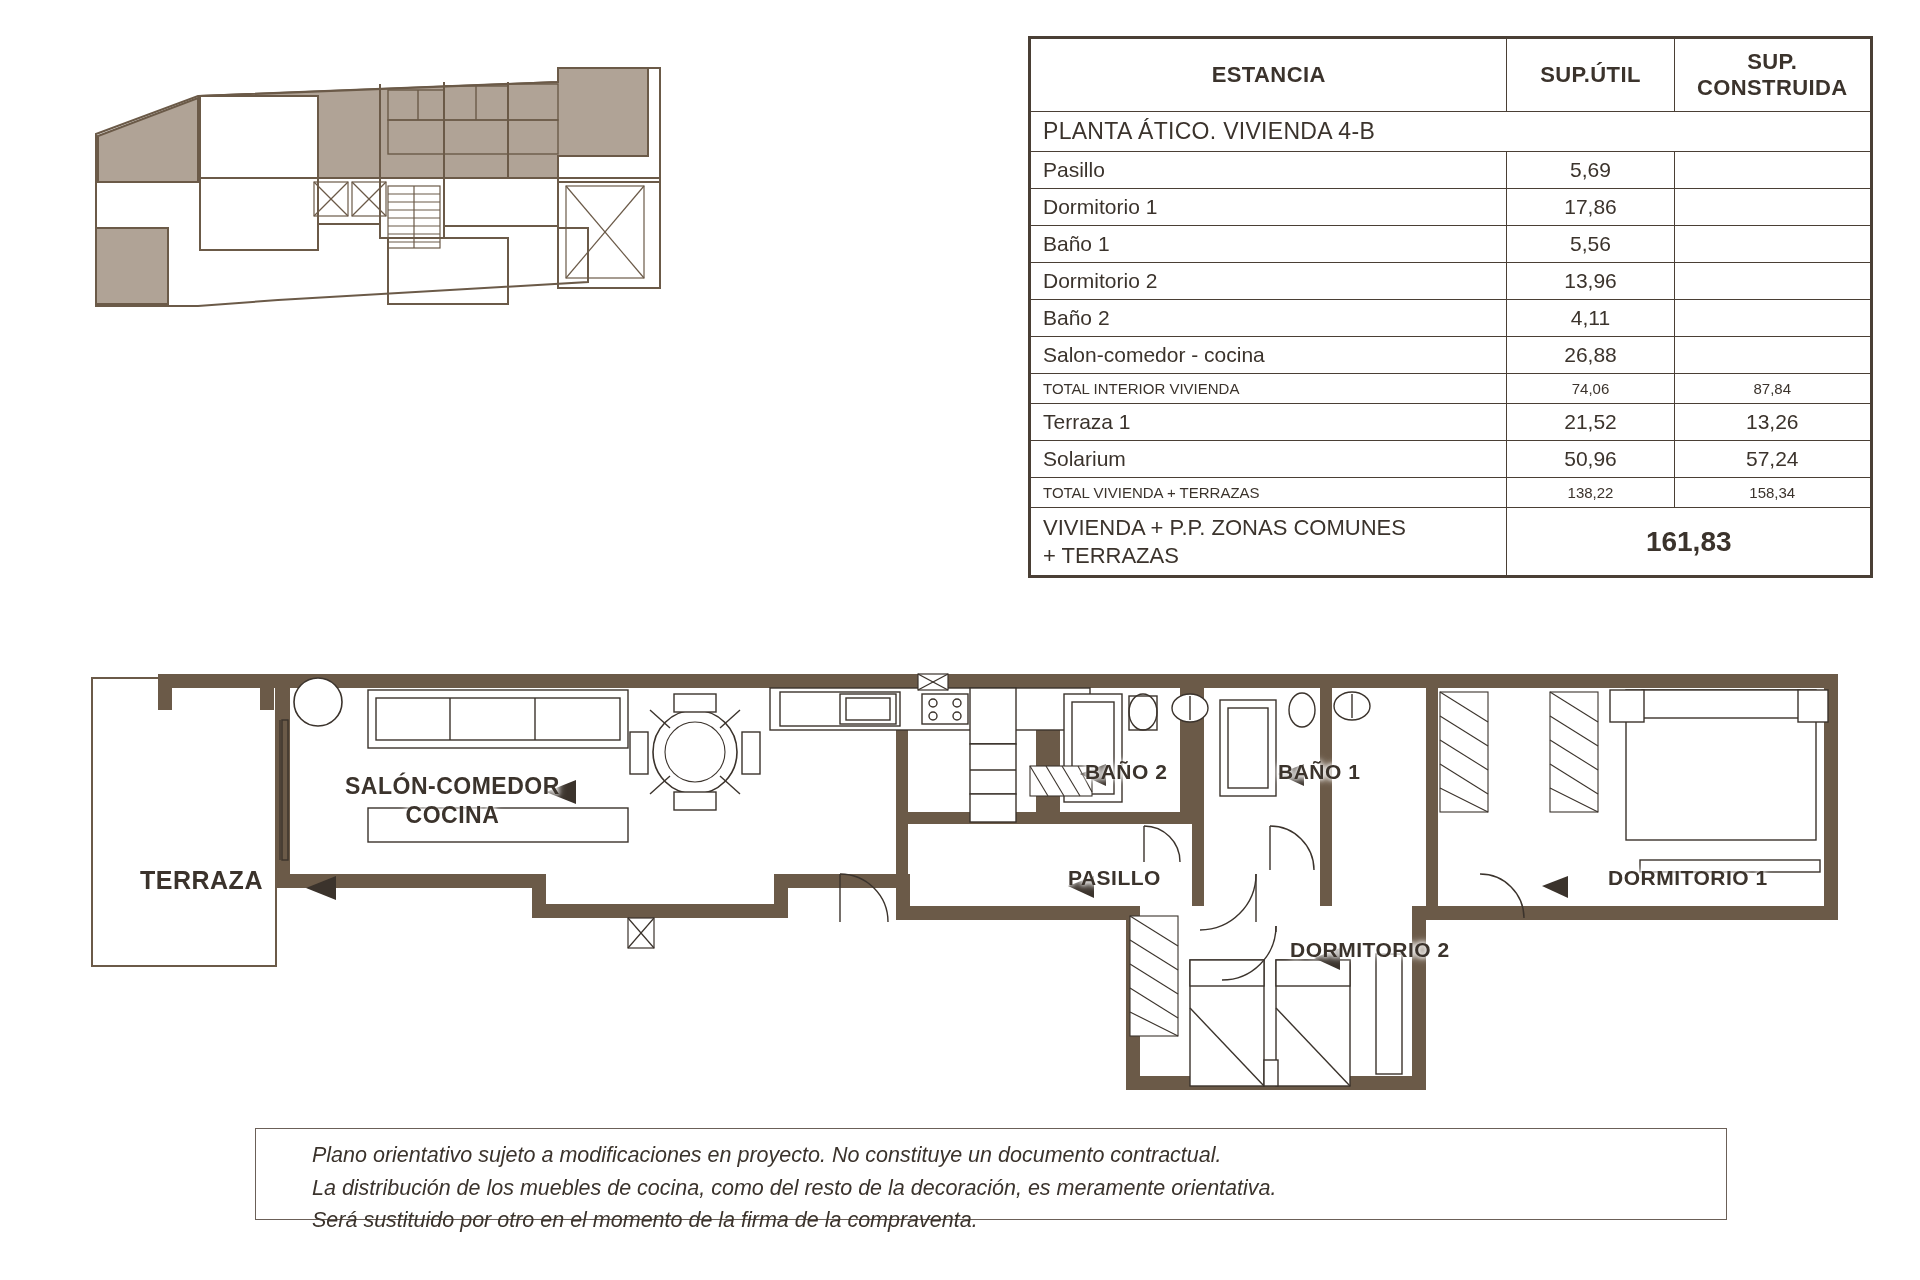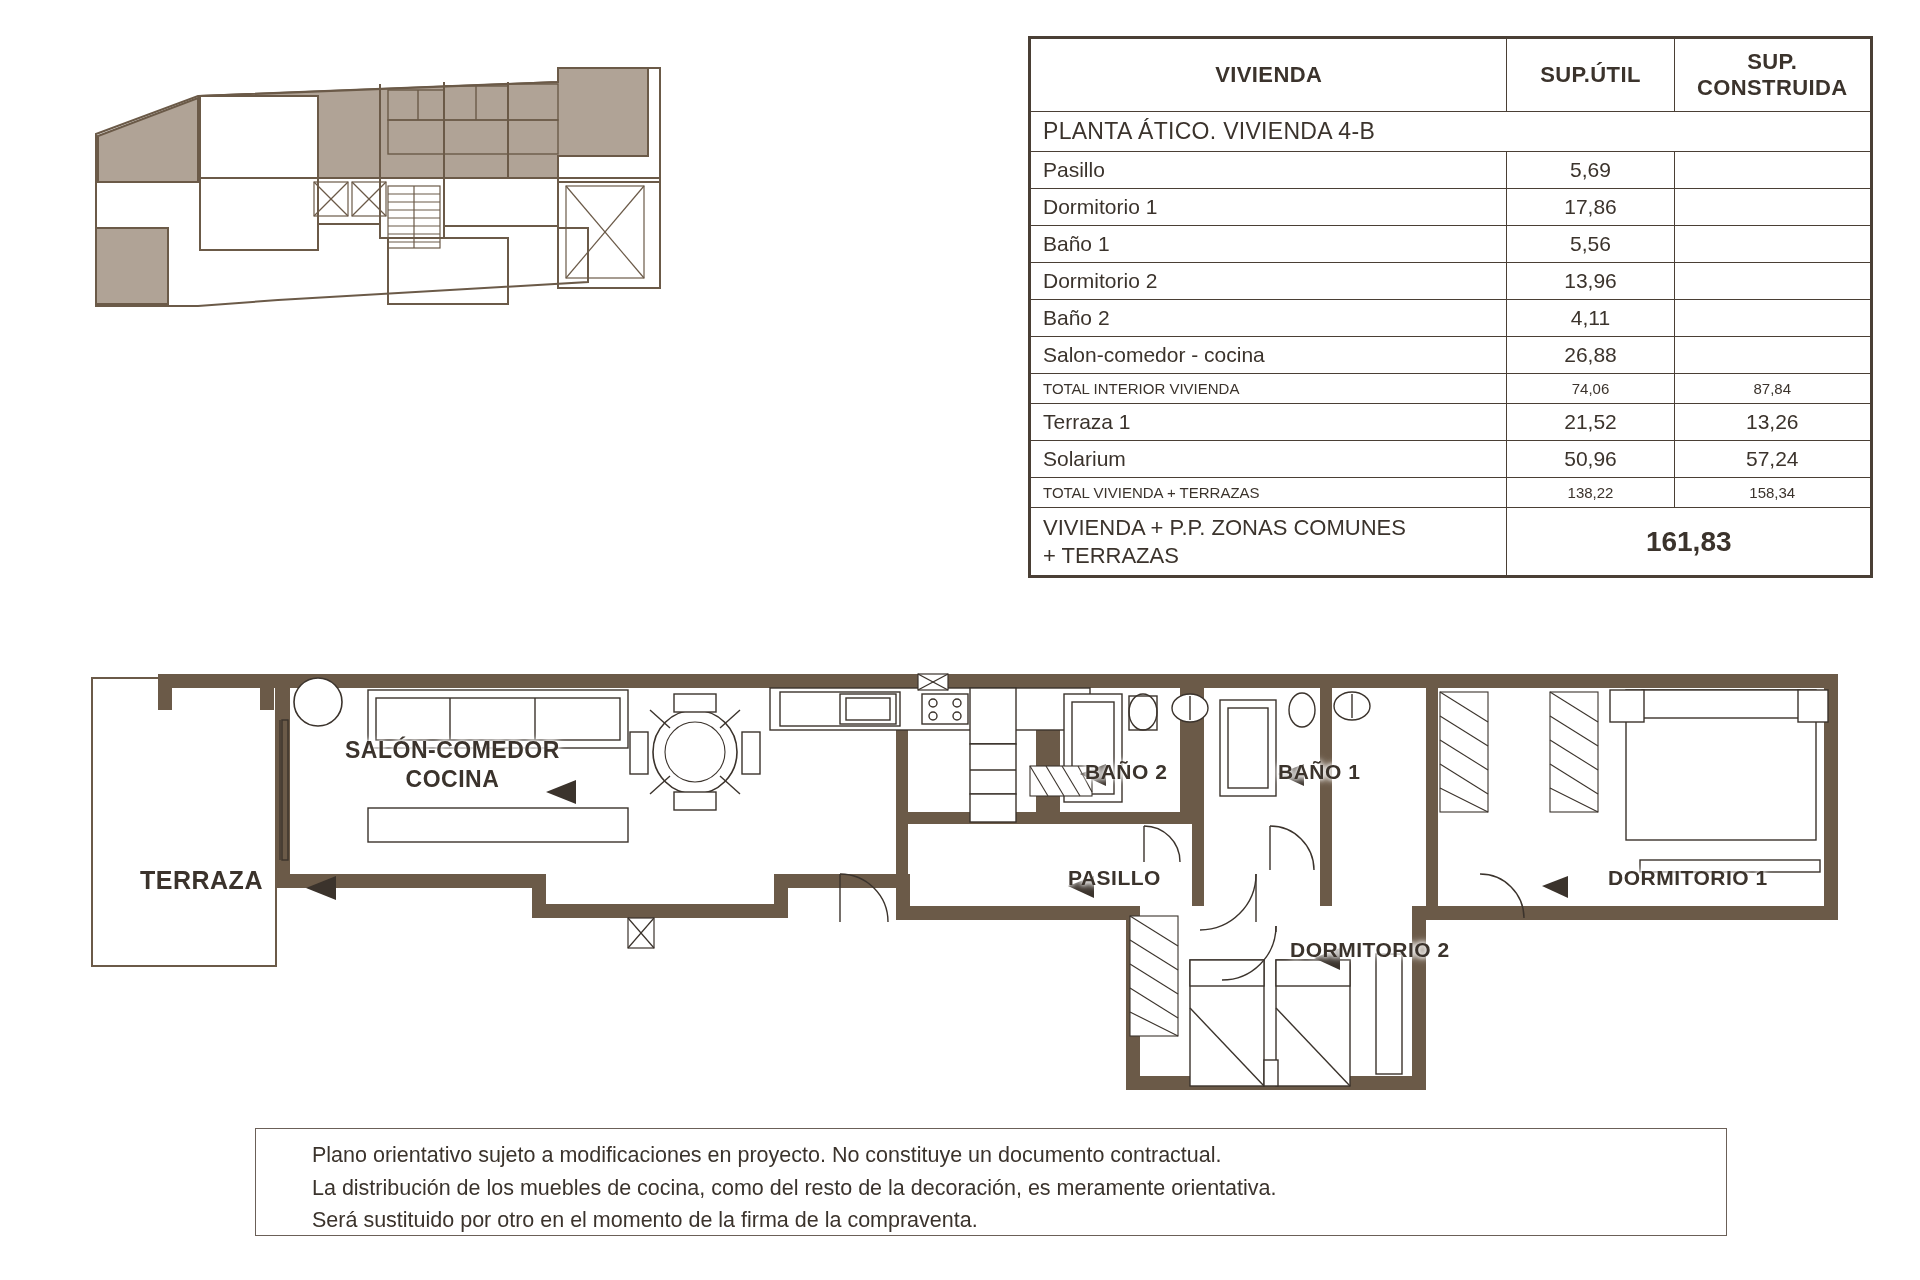--- a/index.html
+++ b/index.html
@@ -57,36 +57,37 @@
   .rlabel{
     position:absolute;
     font-weight:bold;
     color:#3b332c;
     letter-spacing:.5px;
     text-shadow:0 0 6px #ffffff,0 0 4px #ffffff,0 0 10px #ffffff;
     white-space:nowrap;
     pointer-events:none;
   }
   .lbl-terraza{left:140px;top:866px;font-size:25px;}
-  .lbl-salon{left:345px;top:736px;font-size:23px;text-align:center;line-height:1.28;}
+  .lbl-salon{left:345px;top:772px;font-size:23px;text-align:center;line-height:1.28;}
   .lbl-bano2{left:1085px;top:760px;font-size:21px;}
   .lbl-bano1{left:1278px;top:760px;font-size:21px;}
   .lbl-pasillo{left:1068px;top:866px;font-size:21px;}
   .lbl-dorm1{left:1608px;top:866px;font-size:21px;}
   .lbl-dorm2{left:1290px;top:938px;font-size:21px;}
 
   
   .disclaimer{
-    position:absolute;left:255px;top:1128px;width:1472px;height:108px;
+    position:absolute;left:255px;top:1128px;width:1472px;height:92px;
     border:1px solid #6b6058;
     box-sizing:border-box;
     padding:10px 18px 8px 56px;
     font-size:21.5px;
     line-height:1.52;
     color:#3b332c;
+    font-style:italic;
   }
 </style>
 </head>
 <body>
 
 <div class="page">
 
   <div class="keyplan">
     <svg class="kp-svg" width="580" height="255" viewBox="0 0 580 255">
       <g stroke="#6b5a48" fill="none" stroke-width="1.6">
@@ -146,21 +147,21 @@
         <line x1="330" y1="30" x2="330" y2="60"></line>
         <line x1="388" y1="26" x2="388" y2="60"></line>
       </g>
     </svg>
   </div>
 
   <div class="table-wrap">
     <table class="areas">
       <thead>
         <tr>
-          <th class="col-name">VIVIENDA</th>
+          <th class="col-name">ESTANCIA</th>
           <th class="col-util">SUP.ÚTIL</th>
           <th class="col-constr">
             <div>SUP.</div>
             <div>CONSTRUIDA</div>
           </th>
         </tr>
       </thead>
       <tbody>
         <tr class="row-section">
           <td colspan="3">PLANTA ÁTICO.    VIVIENDA 4-B</td>

